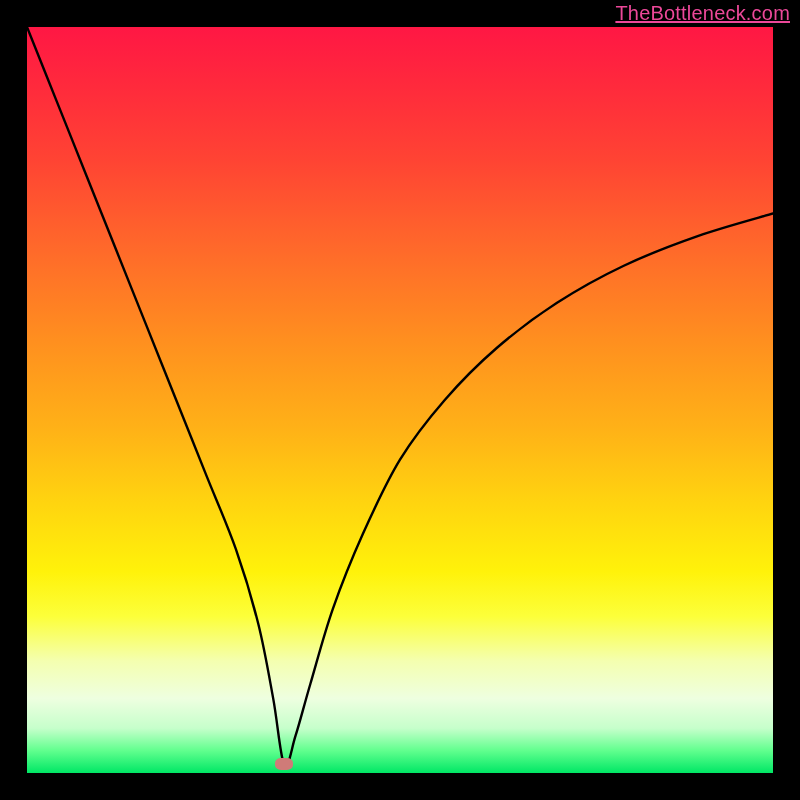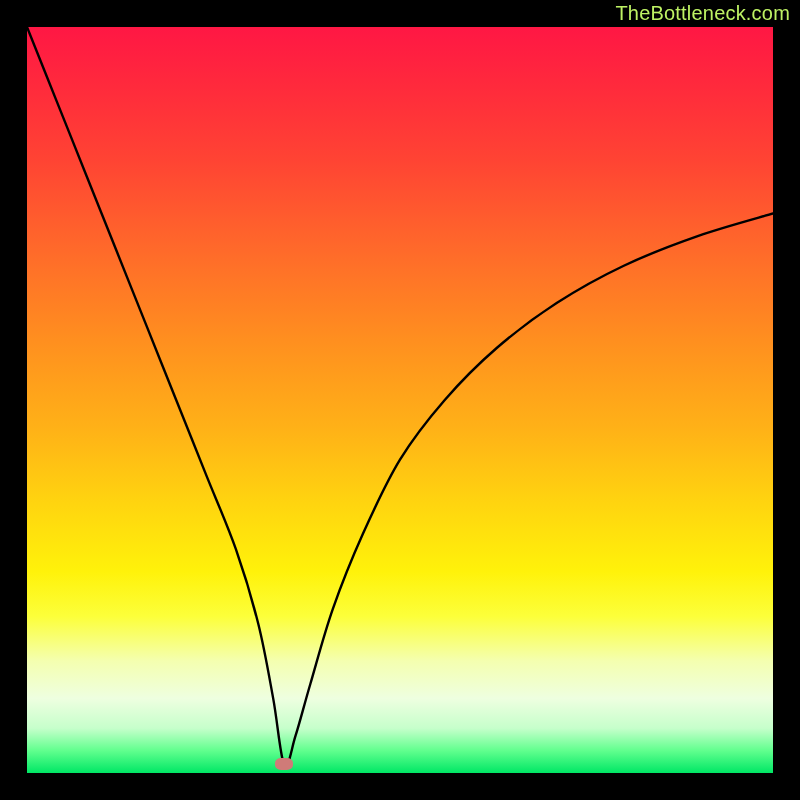--- a/index.html
+++ b/index.html
@@ -14,25 +14,26 @@
   .outer {
     position: relative;
     width: 800px;
     height: 800px;
     background: #000;
   }
   .watermark {
     position: absolute;
     top: 2px;
     right: 10px;
-    color: #bef264;
+    color: #ec4899;
     font-size: 20px;
     font-weight: 500;
     letter-spacing: 0.2px;
     z-index: 10;
+    text-decoration: underline;
   }
   .plot {
     position: absolute;
     left: 27px;
     top: 27px;
     width: 746px;
     height: 746px;
     overflow: hidden;
   }
   .gradient {

